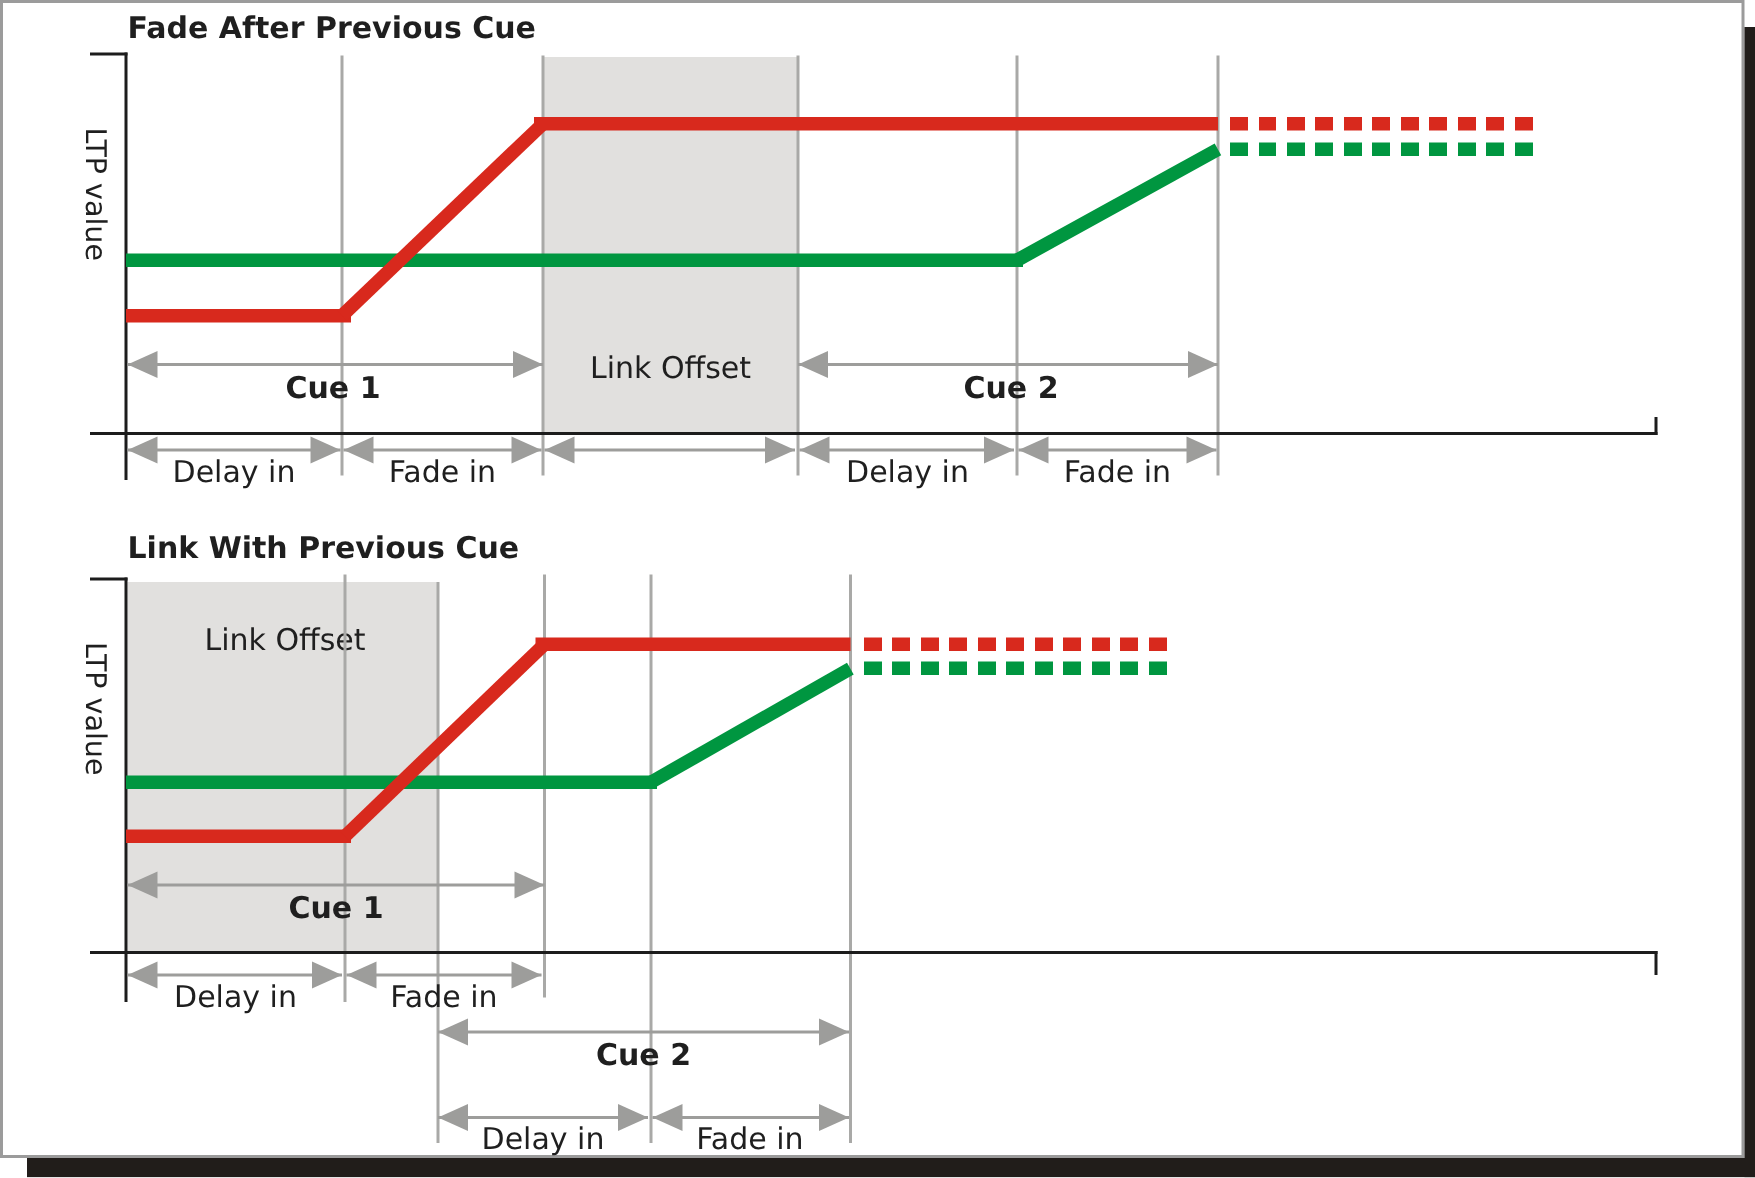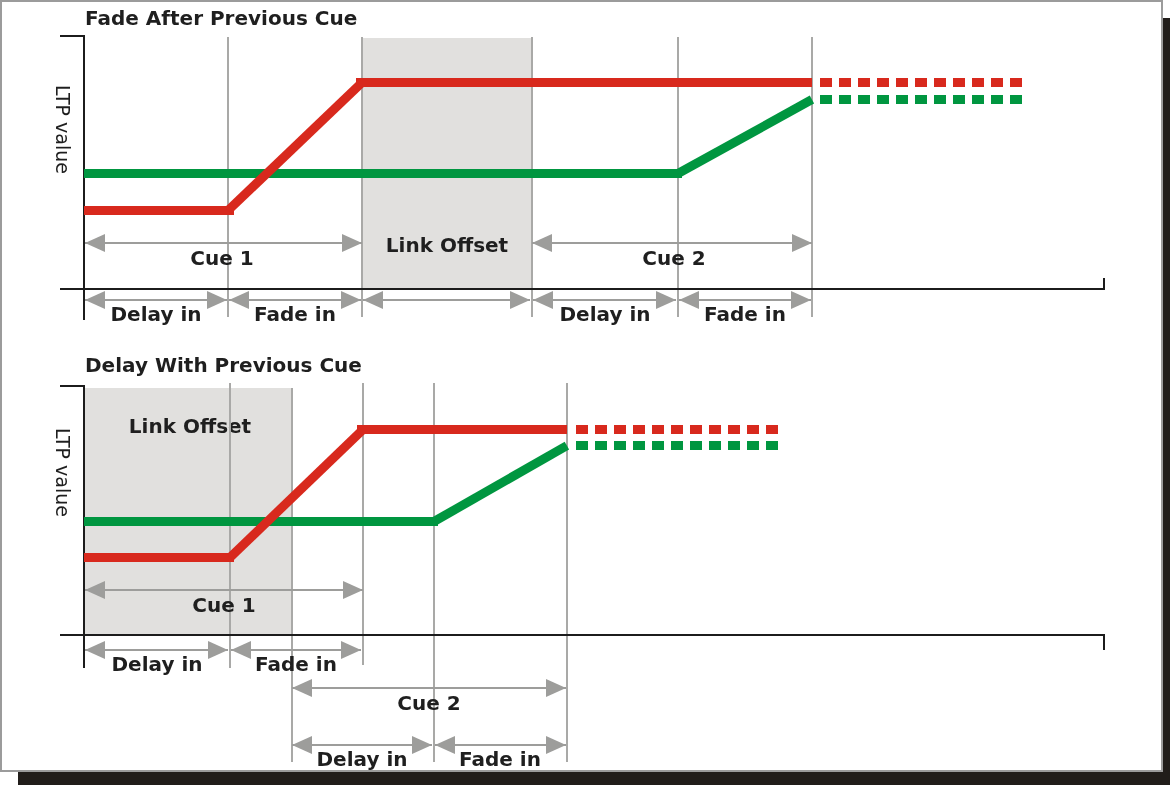--- a/index.html
+++ b/index.html
@@ -5,21 +5,21 @@
   html,body{margin:0;padding:0;background:#fff;}
   .canvas{position:relative;width:1170px;height:785px;background:#fff;overflow:hidden;
           font-family:"DejaVu Sans", sans-serif;color:var(--text-color,#1f1f1f);}
   .page{position:absolute;left:0;top:0;width:1163px;height:772px;box-sizing:border-box;
         border:2px solid var(--frame-border-gray,#9b9b9b);background:#fff;}
   .shadow-r{position:absolute;left:1163px;top:18px;width:7px;height:767px;background:var(--frame-shadow-black,#211d1a);}
   .shadow-b{position:absolute;left:18px;top:772px;width:1152px;height:13px;background:var(--frame-shadow-black,#211d1a);}
 
   .title{position:absolute;font-size:20px;font-weight:bold;white-space:nowrap;}
   .ylab{position:absolute;writing-mode:vertical-rl;font-size:19px;white-space:nowrap;}
-  .lbl{position:absolute;transform:translateX(-50%);font-size:20px;white-space:nowrap;font-weight:bold;}
+  .lbl{position:absolute;transform:translateX(-50%);font-size:20px;white-space:nowrap;}
   .lbl.b{font-weight:bold;}
 
   .ax{position:absolute;background:var(--axis-color,#1c1c1c);}
   .gl{position:absolute;width:2px;background:var(--guide-line-gray,#a9a9a7);}
   .region{position:absolute;background:var(--offset-region-fill,#e1e0de);}
 
   .cl{position:absolute;height:9px;}
   .cl.red{background:var(--red-line,#d8291d);}
   .cl.green{background:var(--green-line,#009640);}
   .sl{position:absolute;height:9px;transform-origin:0 50%;}
@@ -82,21 +82,21 @@
     <div class="arr" style="left:363px;top:299px;width:167px;"></div>
     <div class="arr" style="left:533px;top:299px;width:143px;"></div>
     <div class="arr" style="left:679px;top:299px;width:132px;"></div>
     <div class="lbl" style="left:156px;top:302px;">Delay in</div>
     <div class="lbl" style="left:295px;top:302px;">Fade in</div>
     <div class="lbl" style="left:605px;top:302px;">Delay in</div>
     <div class="lbl" style="left:745px;top:302px;">Fade in</div>
   </section>
 
   <section>
-    <div class="title" style="left:85px;top:353px;">Delay With Previous Cue</div>
+    <div class="title" style="left:85px;top:353px;">Link With Previous Cue</div>
     <div class="ylab" style="left:52px;top:428px;">LTP value</div>
 
     <div class="region" style="left:85px;top:388px;width:207px;height:246px;"></div>
     <div class="lbl" style="left:190px;top:414px;">Link Offset</div>
 
     <div class="gl" style="left:229px;top:383px;height:285px;"></div>
     <div class="gl" style="left:291px;top:388px;height:374px;"></div>
     <div class="gl" style="left:362px;top:383px;height:282px;"></div>
     <div class="gl" style="left:433px;top:383px;height:379px;"></div>
     <div class="gl" style="left:566px;top:383px;height:379px;"></div>

